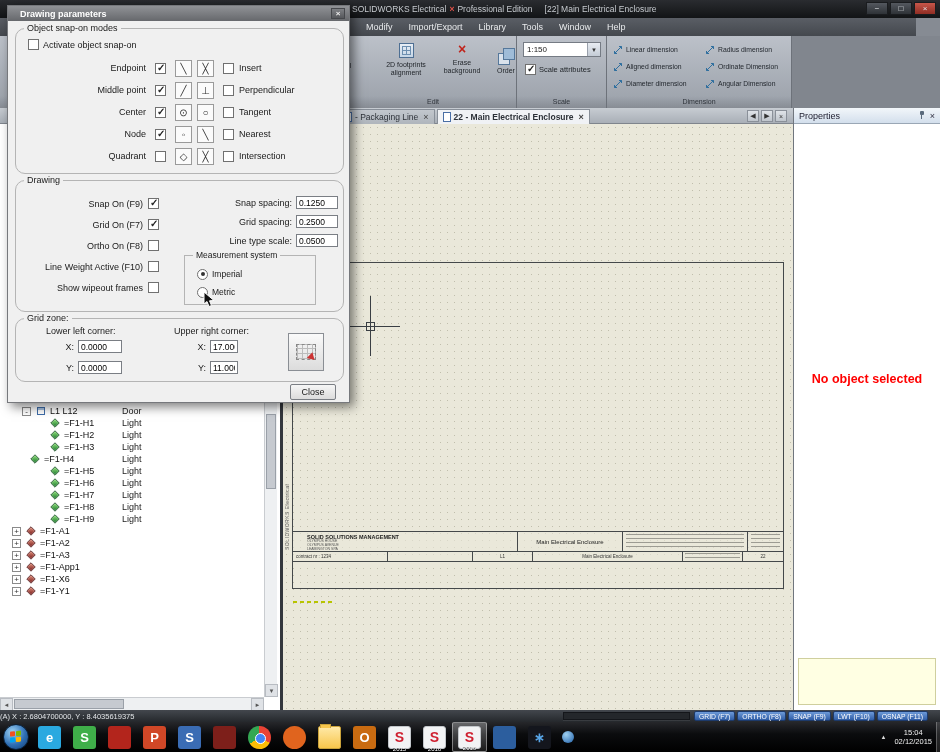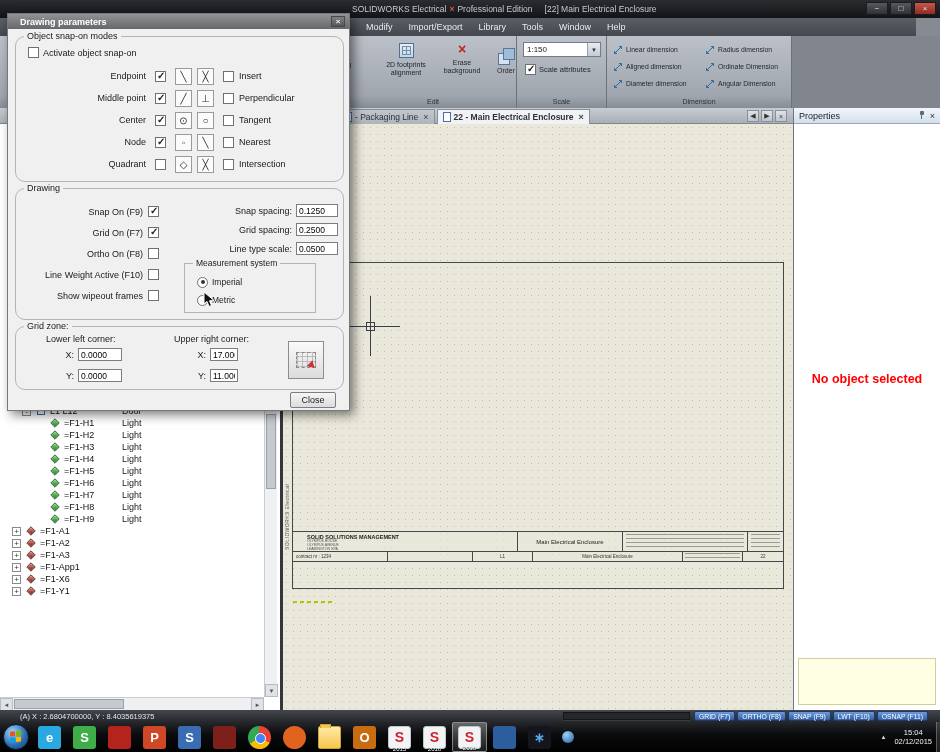--- a/index.html
+++ b/index.html
@@ -134,21 +134,21 @@
   .pin-icon::before{content:"";position:absolute;left:2px;top:0;width:4px;height:4px;background:#5b6b7d;border-radius:1px}
   .pin-icon::after{content:"";position:absolute;left:3.5px;top:4px;width:1px;height:4px;background:#5b6b7d}
   .prop-close{font-size:9px;color:#334}
   .prop-empty{position:absolute;left:0;right:0;top:264px;text-align:center;color:#f00;
     font-size:12.5px;font-weight:bold}
   .prop-note{position:absolute;left:4px;right:4px;bottom:5px;height:47px;background:#ffffe3;border:1px solid #cfcf9e}
 
   
   #statusbar{position:absolute;left:0;top:710px;width:940px;height:12px;
     background:linear-gradient(#43474d,#25282c);color:#e2e5e8;font-size:7.5px;display:flex;align-items:center}
-  .sb-coords{padding-left:20px;white-space:nowrap}
+  .sb-coords{padding-left:0;white-space:nowrap}
   .sb-recess{position:absolute;left:563px;top:2px;width:127px;height:8px;background:#24272b;
     border:1px solid #14161a;box-shadow:0 1px 0 rgba(255,255,255,.08)}
   .sb-btns{position:absolute;left:694px;top:1px;display:flex;gap:2px}
   .sb-btn{height:10px;padding:0 4px;display:flex;align-items:center;white-space:nowrap;
     background:linear-gradient(#6d9ad8,#2f5da6);border:1px solid #1d3a6b;border-radius:2px;color:#fff;font-size:6.8px}
 
   
   #taskbar{position:absolute;left:0;top:722px;width:940px;height:30px;
     background:linear-gradient(#26272b,#0b0c0e 40%,#000)}
   #start-btn{position:absolute;left:3px;top:2px;width:26px;height:26px;border-radius:50%;
@@ -180,21 +180,21 @@
   .tb-badge:empty{display:none}
   .tray-blue-dot{position:absolute;left:562px;top:9px;width:12px;height:12px;border-radius:50%;
     background:radial-gradient(circle at 35% 30%,#9fd0f0,#1f5fa8)}
   #tray{position:absolute;right:8px;top:0;height:30px;display:flex;align-items:center;gap:8px;color:#fff}
   .tray-up{font-size:6px;color:#ddd}
   .tray-clock{text-align:center;font-size:7.5px;line-height:9px;color:#f0f0f0;white-space:nowrap}
   .show-desktop{position:absolute;right:0;top:0;width:4px;height:30px;background:rgba(255,255,255,.12);
     border-left:1px solid rgba(255,255,255,.25)}
 
   
-  #dialog{position:absolute;left:7px;top:13px;width:343px;height:398px;background:#f0f0f0;
+  #dialog{position:absolute;left:7px;top:5px;width:343px;height:398px;background:#f0f0f0;
     border:1px solid #76787c;box-shadow:4px 4px 10px rgba(0,0,0,.5);z-index:50;font-size:9px}
   .dlg-titlebar{height:15px;background:linear-gradient(#909296,#66686c);display:flex;align-items:center;
     padding:0 4px 0 12px;color:#fff;font-size:9px;font-weight:600}
   .dlg-close{margin-left:auto;width:14px;height:11px;background:linear-gradient(#7e8084,#56585c);
     border:1px solid #46484c;color:#eee;font-size:8px;display:flex;align-items:center;justify-content:center}
   .group{position:absolute;border:1px solid #b4b4b4;border-radius:10px}
   .group-label{position:absolute;top:-6px;left:8px;background:#f0f0f0;padding:0 3px;font-size:9px;white-space:nowrap}
   #grp-osnap{left:7px;top:22px;width:329px;height:146px}
   #grp-drawing{left:7px;top:174px;width:329px;height:132px}
   #grp-gridzone{left:7px;top:312px;width:329px;height:64px}
@@ -410,21 +410,21 @@
         <span class="tree-type">Light</span>
       </div>
 
       <div class="tree-row" style="padding-left: 36px;">
         <span class="tree-exp"></span>
         <span class="tree-ic" data-icon="diamond-green"></span>
         <span class="tree-name">=F1-H3</span>
         <span class="tree-type">Light</span>
       </div>
 
-      <div class="tree-row" style="padding-left: 36px;">
+      <div class="tree-row" style="padding-left: 16px;">
         <span class="tree-exp"></span>
         <span class="tree-ic" data-icon="diamond-green"></span>
         <span class="tree-name">=F1-H4</span>
         <span class="tree-type">Light</span>
       </div>
 
       <div class="tree-row" style="padding-left: 36px;">
         <span class="tree-exp"></span>
         <span class="tree-ic" data-icon="diamond-green"></span>
         <span class="tree-name">=F1-H5</span>

